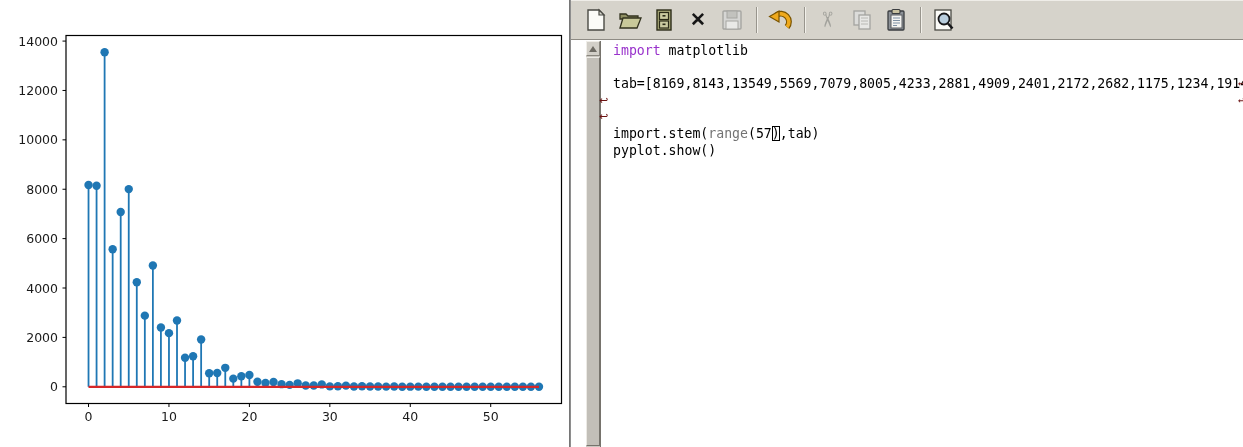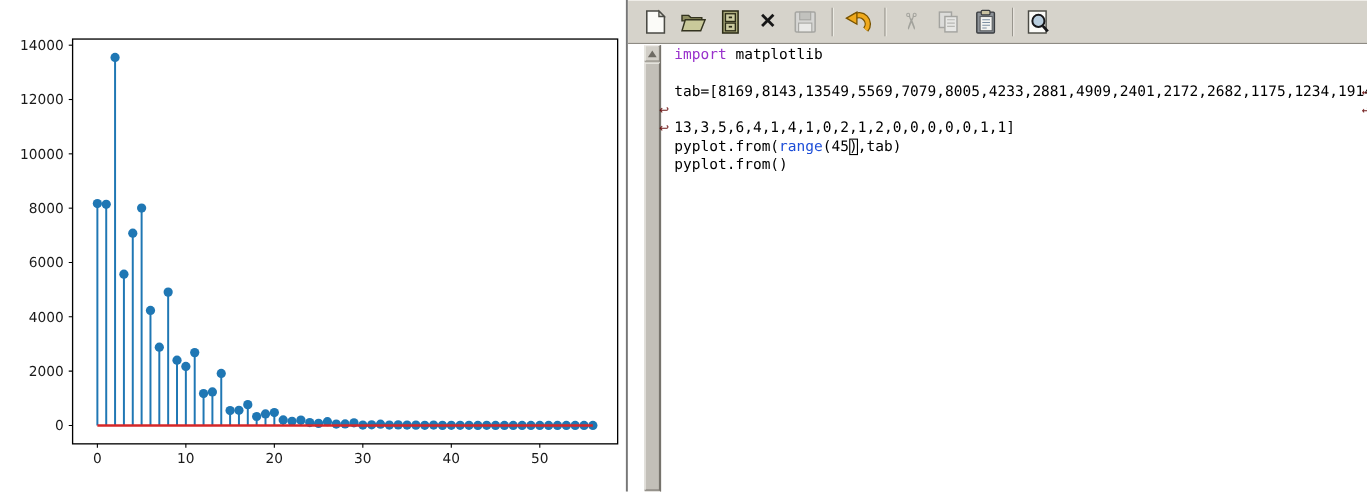--- a/index.html
+++ b/index.html
@@ -41,21 +41,21 @@
   .right-track { position:absolute; right:0; top:0; width:7px; height:406px; background:#f0f0f0; }
 
   .code-area { position:absolute; left:16px; top:0; width:649px; height:406px;
                padding-top:2px; background:#fff; cursor:text;
                font-family:"DejaVu Sans Mono", monospace; font-size:13.2px; }
   .code-line { position:relative; height:16.6px; line-height:16.6px;
                padding-left:11px; white-space:pre; }
   .tok-plain   { color:#000000; }
   .tok-kw      { color:#9932cc; }
   .tok-name    { color:#000000; }
-  .tok-builtin { color:#1d4ed8; }
+  .tok-builtin { color:#737373; }
   .tok-cursor  { color:#000; outline:1px solid #000; outline-offset:-1px; }
   .wrap-start { position:absolute; left:-3px; top:0; font-size:11px; color:#6b1212;
                 font-family:"DejaVu Sans", sans-serif; }
   .we-abs { position:absolute; top:0; font-size:11px; color:#6b1212; }
 </style>
 </head>
 <body>
 
 <div class="stage">
 
@@ -288,20 +288,20 @@
           <div class="scroll-arrow-up"></div>
         </div>
         <div class="scroll-thumb"></div>
       </div>
       <div class="right-track"></div>
       <div class="code-area" id="code-area">
           <div class="code-line"><span class="tok-kw">import</span><span class="tok-plain"> matplotlib</span></div>
           <div class="code-line"></div>
           <div class="code-line"><span class="tok-name">tab</span><span class="tok-plain">=[8169,8143,13549,5569,7079,8005,4233,2881,4909,2401,2172,2682,1175,1234,1914</span><span class="we-abs" style="left: 636px;">↩</span></div>
           <div class="code-line"><span class="wrap-start">↩</span><span class="we-abs" style="left: 636px;">↩</span></div>
-          <div class="code-line"><span class="wrap-start">↩</span><span class="tok-plain">13,3,5,6,4,1,4,1,0,2,1,2,0,0,0,0,0,1,1]</span></div>
-          <div class="code-line"><span class="tok-plain">pyplot.from(</span><span class="tok-builtin">range</span><span class="tok-plain">(45</span><span class="tok-cursor">)</span><span class="tok-plain">,tab)</span></div>
-          <div class="code-line"><span class="tok-plain">pyplot.from()</span></div>
+          <div class="code-line"><span class="wrap-start">↩</span></div>
+          <div class="code-line"><span class="tok-plain">import.stem(</span><span class="tok-builtin">range</span><span class="tok-plain">(57</span><span class="tok-cursor">)</span><span class="tok-plain">,tab)</span></div>
+          <div class="code-line"><span class="tok-plain">pyplot.show()</span></div>
         </div>
     </div>
 
   </div>
 </div>
 
 </body></html>

